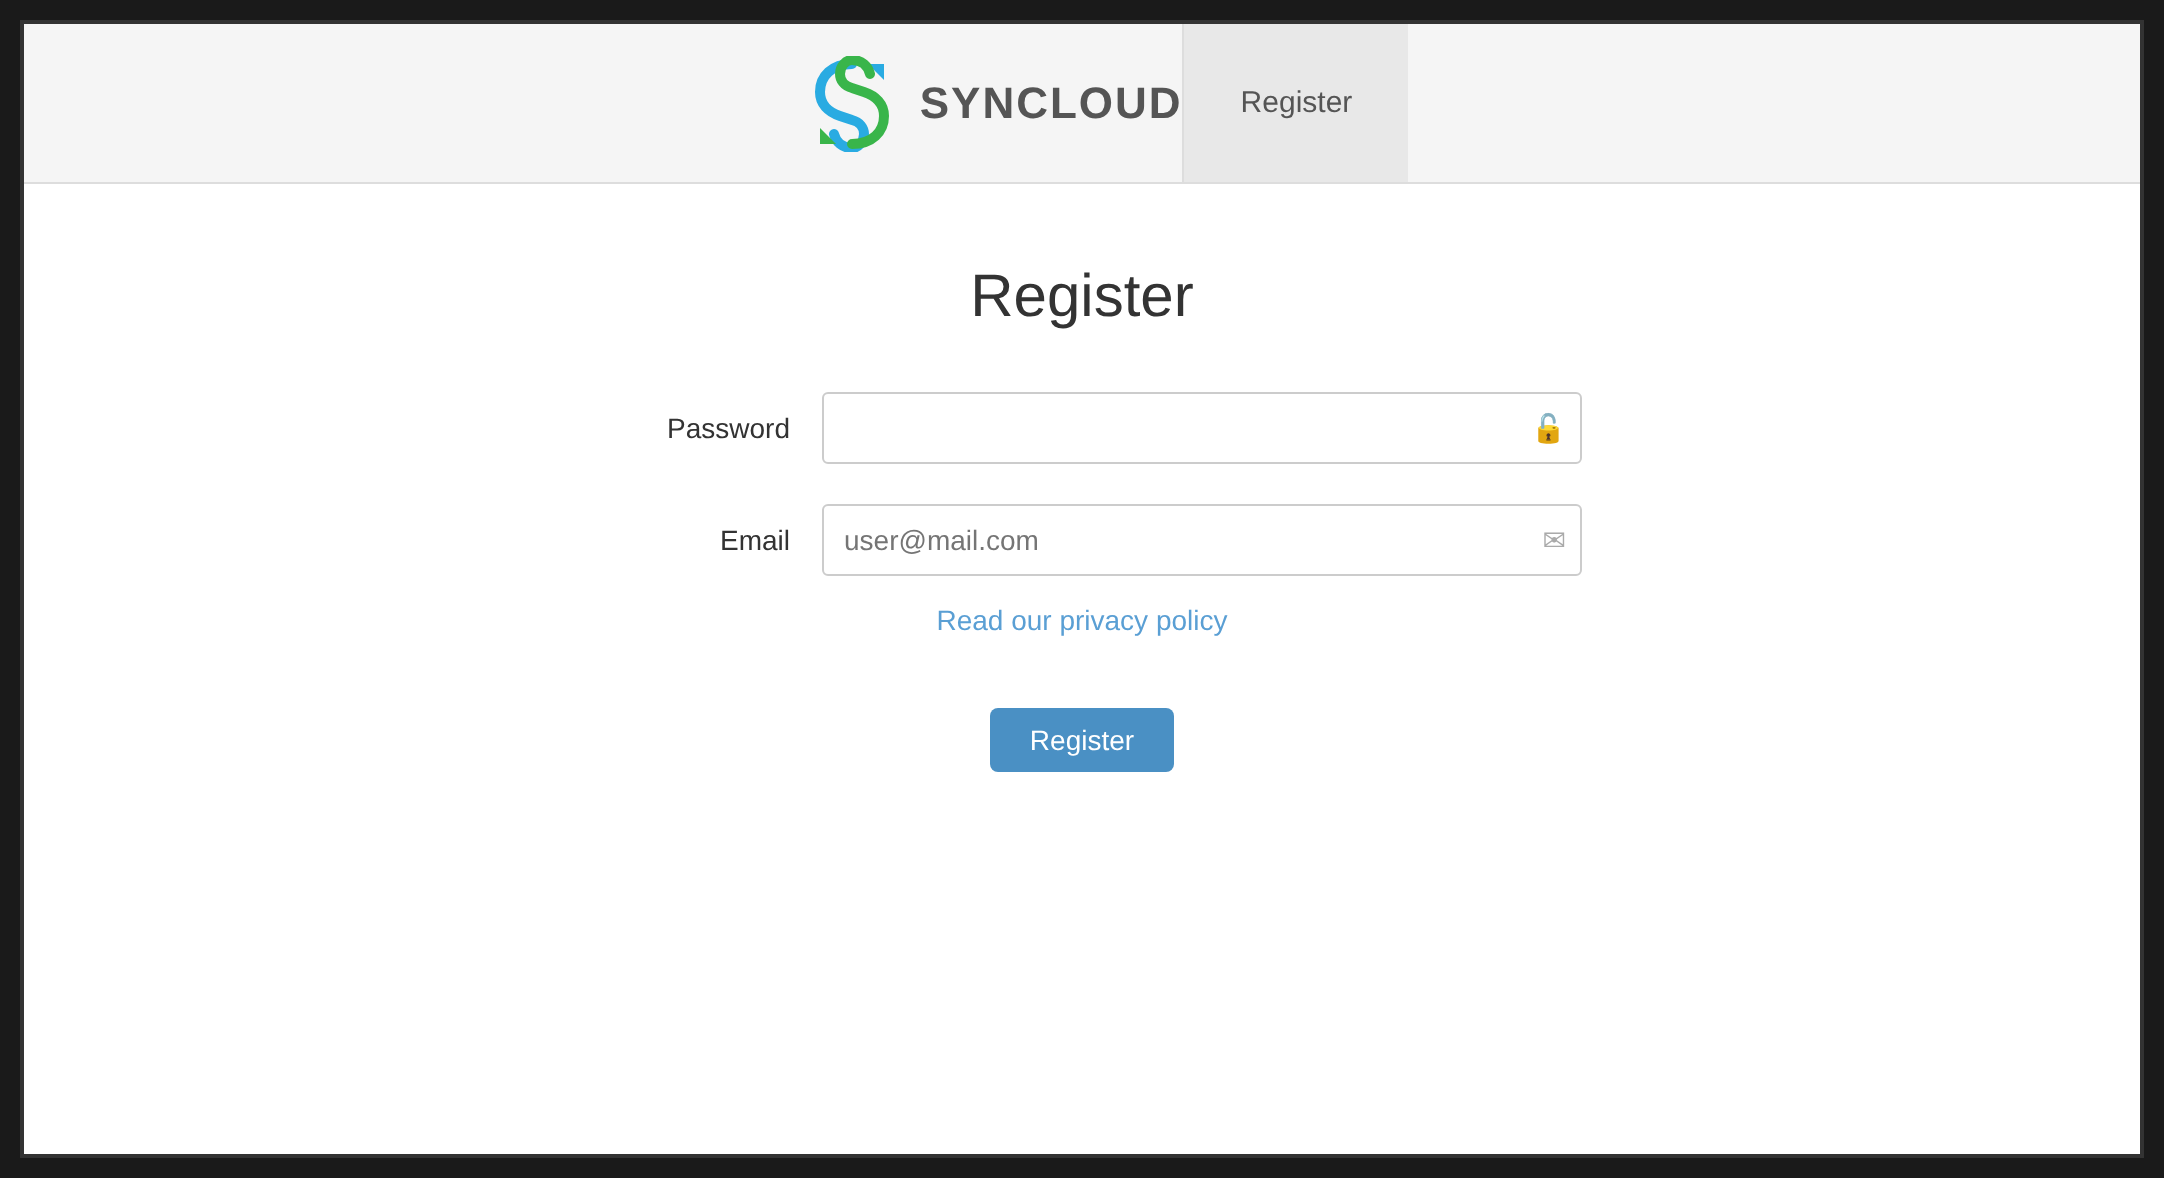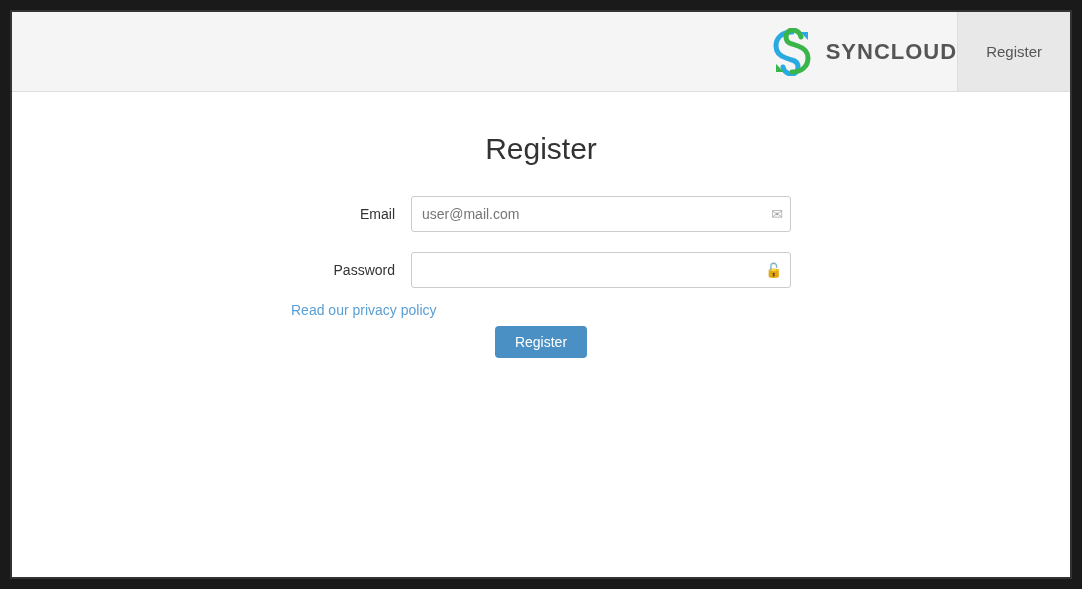--- a/index.html
+++ b/index.html
@@ -28,21 +28,21 @@
       flex-direction: column;
       overflow: hidden;
     }
 
     
     .navbar {
       background: #f5f5f5;
       border-bottom: 1px solid #ddd;
       display: flex;
       align-items: center;
-      justify-content: flex-end;
+      justify-content: center;
       padding: 0;
       height: 80px;
       flex-shrink: 0;
     }
 
     .navbar-brand {
       display: flex;
       align-items: center;
       padding-left: 24px;
       gap: 10px;
@@ -144,23 +144,23 @@
       right: 8px;
       top: 50%;
       transform: translateY(-50%);
       color: #aaa;
       font-size: 14px;
     }
 
     .privacy-link-row {
       width: 100%;
       display: flex;
-      justify-content: flex-start;
+      justify-content: center;
       padding-right: 0;
-      margin-bottom: 8px;
+      margin-bottom: 36px;
       margin-top: -6px;
     }
 
     .privacy-link {
       color: #5a9fd4;
       font-size: 14px;
       text-decoration: none;
       cursor: pointer;
     }
 
@@ -200,37 +200,37 @@
       <div class="nav-item active">
         <span>Register</span>
       </div>
     </div>
   </nav>
 
   <main class="main-content">
     <div class="register-container">
 
       <h1 class="page-title">Register</h1>
+
+      <div class="form-group">
+        <label class="form-label">Password</label>
+        <div class="input-wrapper">
+          <input type="password" class="form-input" style="">
+          <span class="input-icon">🔓</span>
+        </div>
+      </div>
 
       <div class="form-group">
         <label class="form-label">Email</label>
         <div class="input-wrapper">
           <input type="email" class="form-input" placeholder="user@mail.com" style="">
           <span class="input-icon">✉</span>
         </div>
       </div>
 
-      <div class="form-group">
-        <label class="form-label">Password</label>
-        <div class="input-wrapper">
-          <input type="password" class="form-input" style="">
-          <span class="input-icon">🔓</span>
-        </div>
-      </div>
-
       <div class="privacy-link-row">
         <a class="privacy-link" href="#">Read our privacy policy</a>
       </div>
 
       <button class="register-btn">Register</button>
 
     </div>
   </main>
 
 </div>

